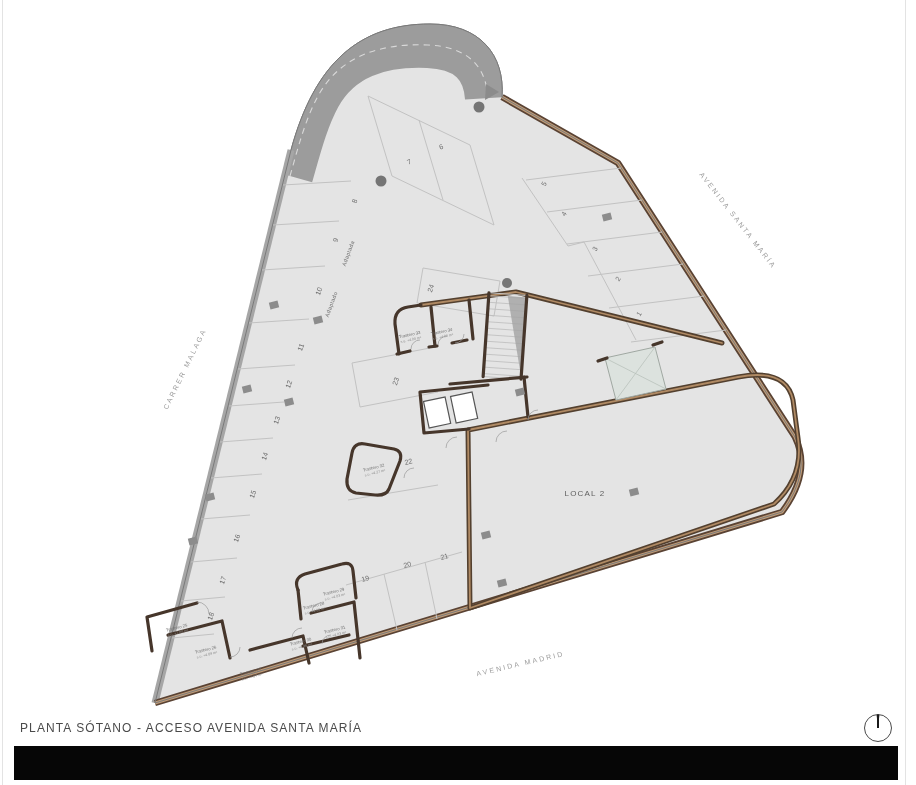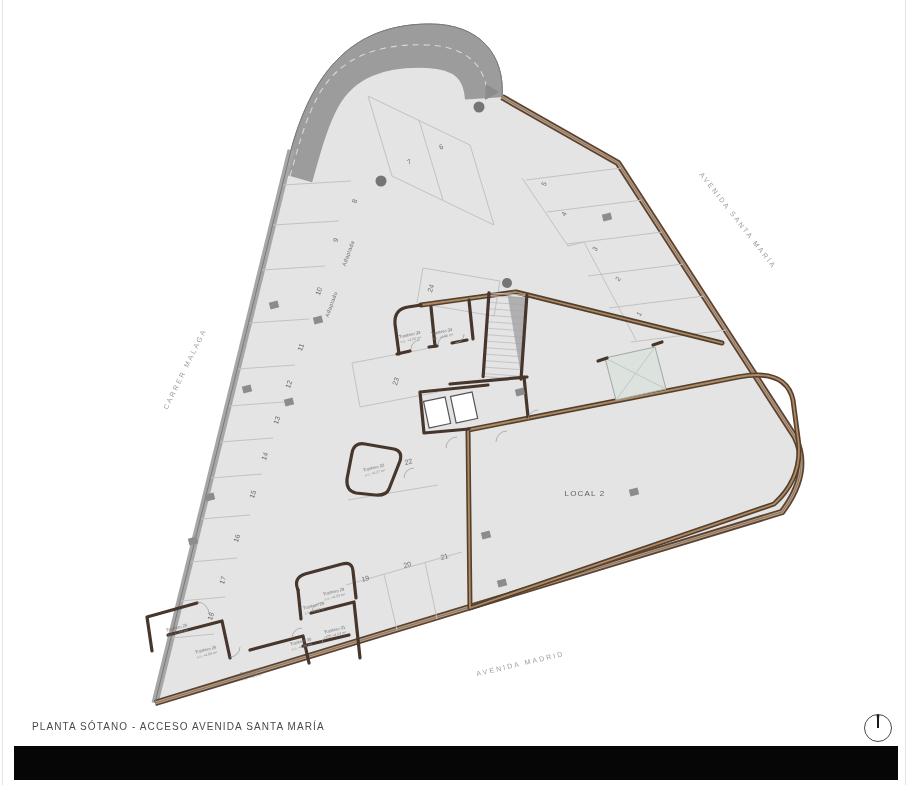--- a/index.html
+++ b/index.html
@@ -11,21 +11,21 @@
   .wallthick{stroke:#53402f;stroke-width:5;fill:none;stroke-linecap:round;stroke-linejoin:round;}
   .wallcore{stroke:#b08a64;stroke-width:1.8;fill:none;stroke-linecap:round;stroke-linejoin:round;}
   .door{stroke:#9a9a9a;stroke-width:.7;fill:none;}
   .col{fill:#8c8c8c;}
   .pnum{font-size:7px;fill:#6e6e6e;text-anchor:middle;}
   .adapt{font-size:5.5px;fill:#6e6e6e;text-anchor:middle;letter-spacing:.4px;}
   .tname{font-size:4.3px;fill:#707070;text-anchor:middle;}
   .tarea{font-size:3.6px;fill:#8c8c8c;text-anchor:middle;}
   .street{font-size:7px;fill:#9b9b9b;letter-spacing:2.2px;text-anchor:middle;}
   .zone{font-size:8px;fill:#5f5f5f;letter-spacing:1.2px;text-anchor:middle;}
-  #plan-title{position:absolute;left:32px;top:721px;font-size:10px;letter-spacing:1.1px;
+  #plan-title{position:absolute;left:20px;top:721px;font-size:12px;letter-spacing:1.1px;
       color:#4a4a4a;white-space:nowrap;}
   #footer-bar{position:absolute;left:14px;top:746px;width:884px;height:34px;background:#060606;}
   #compass{position:absolute;left:861px;top:711px;width:34px;height:34px;}
   .edge-line{position:absolute;top:0;width:1px;height:785px;background:#e3e3e3;}
 </style>
 </head>
 <body>
 
 <div id="page">
 

